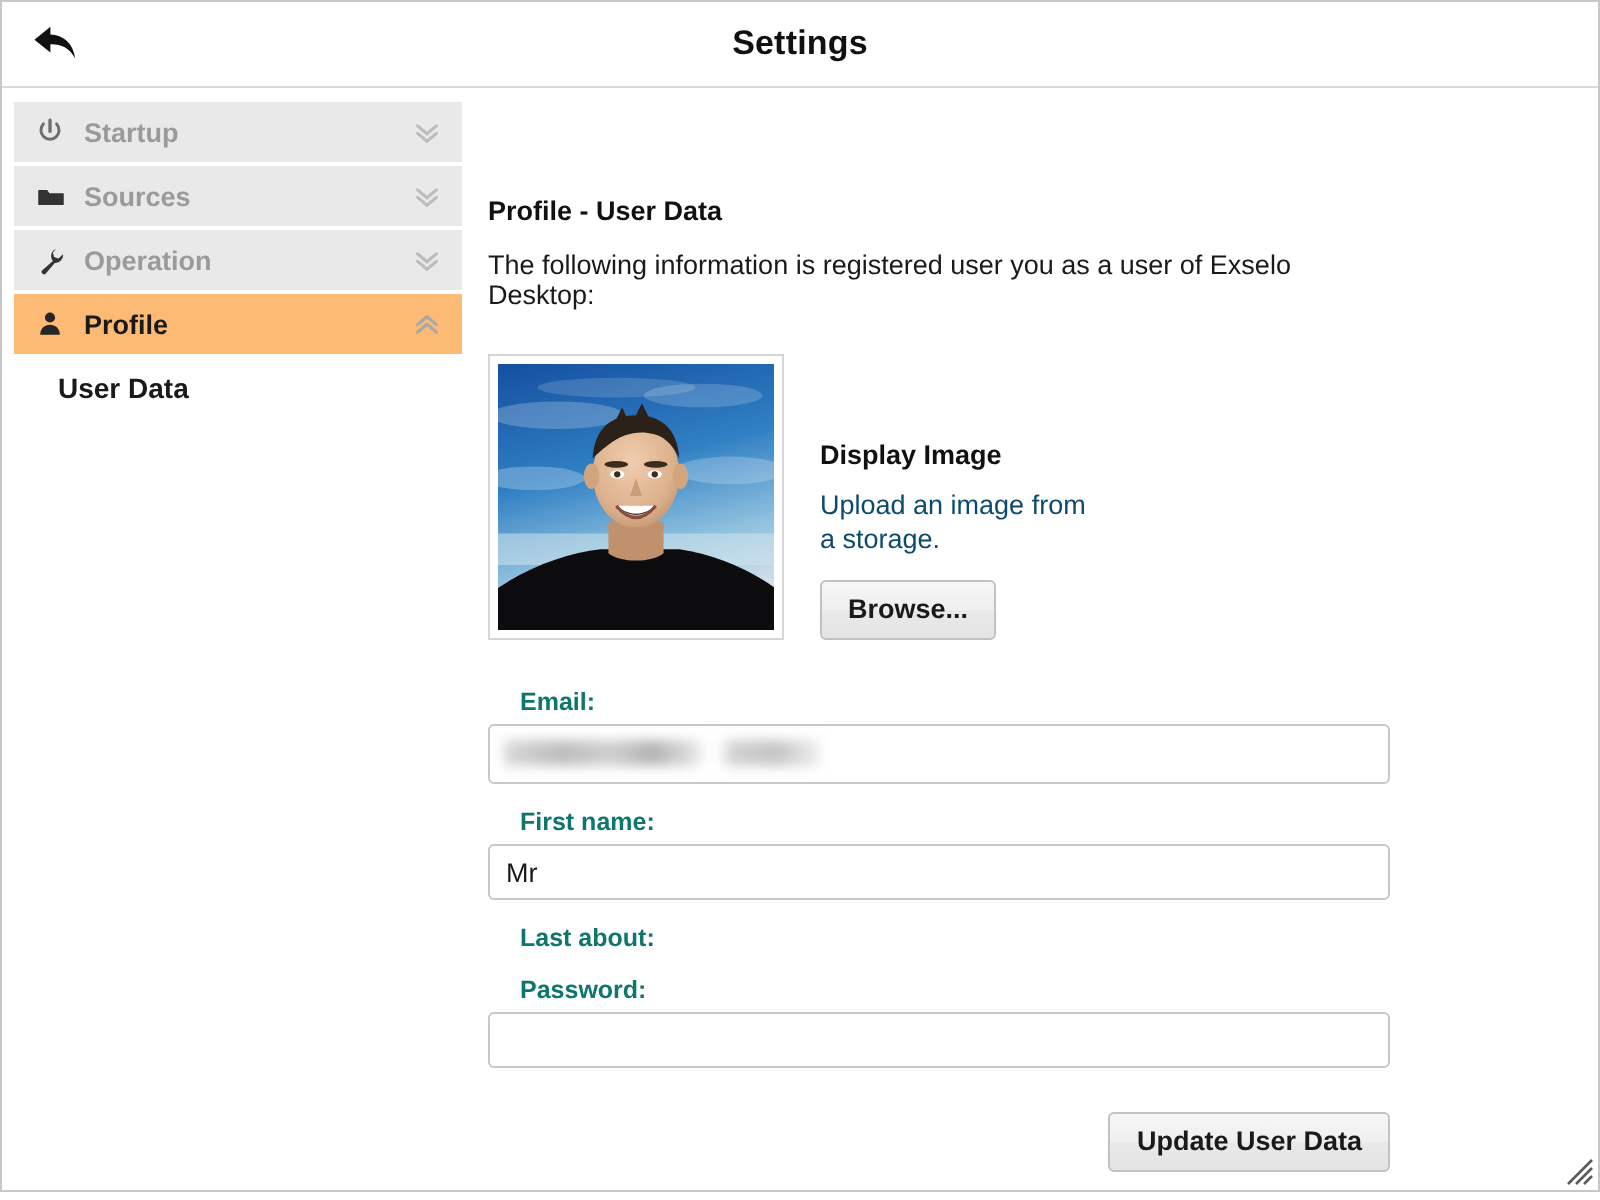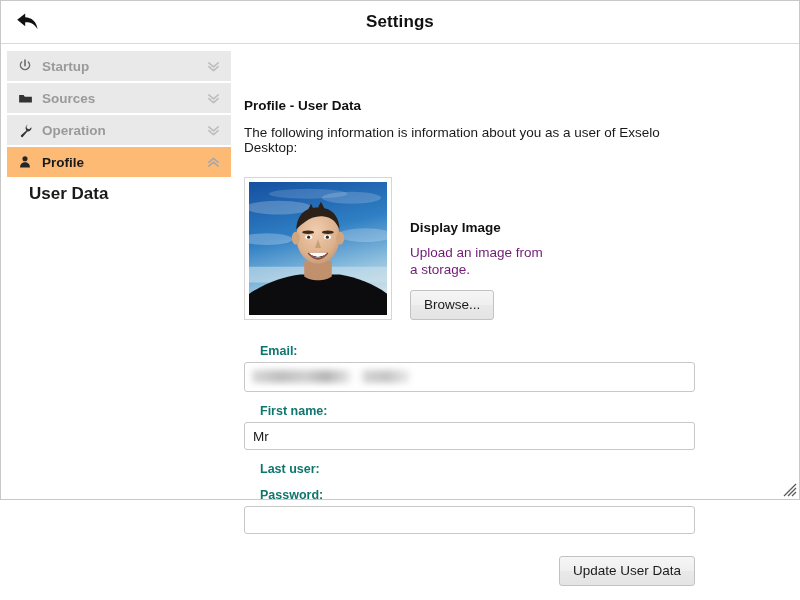--- a/index.html
+++ b/index.html
@@ -13,21 +13,21 @@
     overflow: hidden;
     font-family: "Liberation Sans", sans-serif;
     font-size: 13px;
     color: #1a1a1a;
     -webkit-font-smoothing: antialiased;
   }
 
   .window {
     position: relative;
     width: 800px;
-    height: 500px;
+    height: 596px;
     box-sizing: border-box;
     border: 1px solid #c8c8c8;
     background: #ffffff;
     display: flex;
     flex-direction: column;
   }
 
   
   .titlebar {
     position: relative;
@@ -123,21 +123,21 @@
     margin-bottom: 2px;
     background: #ffffff;
     display: flex;
     align-items: center;
     padding-left: 22px;
     box-sizing: border-box;
     cursor: pointer;
     user-select: none;
   }
   .subnav-label {
-    font-size: 17px;
+    font-size: 14px;
     font-weight: bold;
     color: #1a1a1a;
   }
 
   
   .content {
     flex: 1 1 auto;
     padding: 54px 0 0 0;
     position: relative;
     min-width: 0;
@@ -187,38 +187,39 @@
     padding-top: 7px;
   }
   .display-title {
     font-size: 13.5px;
     font-weight: bold;
     color: #111111;
     margin: 0 0 9px 0;
   }
   .display-desc {
     font-size: 13.5px;
-    color: #701a75;
+    color: #0c4a6e;
     line-height: 17px;
     margin: 0 0 12px 0;
     max-width: 140px;
   }
 
   
   .btn {
     display: inline-block;
     font-family: "Liberation Sans", sans-serif;
     font-size: 13.5px;
     color: #1a1a1a;
     background: linear-gradient(to bottom, #f6f6f6 0%, #efefef 50%, #e9e9e9 51%, #e4e4e4 100%);
     border: 1px solid #c2c2c2;
     border-radius: 3px;
     padding: 6px 13px 7px 13px;
     cursor: pointer;
     line-height: 15px;
+    font-weight: bold;
   }
 
   
   .field { margin-bottom: 12px; }
   .field-label {
     display: block;
     font-size: 12.5px;
     font-weight: bold;
     color: #0f766e;
     margin: 0 0 4px 1px;
@@ -373,21 +374,21 @@
         <span class="subnav-label">User Data</span>
       </div>
 
 
     </div>
 
     <div class="content">
       <div class="content-inner">
 
         <div class="section-title">Profile - User Data</div>
-        <div class="section-desc">The following information is information about you as a user of Exselo Desktop:</div>
+        <div class="section-desc">The following information is registered user you as a user of Exselo Desktop:</div>
 
         <div class="photo-row">
           <div class="photo-frame">
             <div class="photo">
               <svg viewBox="0 0 140 135" preserveAspectRatio="xMidYMid slice">
                 <defs>
                   <linearGradient id="skyGrad" x1="0" y1="0" x2="0.25" y2="1">
                     <stop offset="0%" stop-color="#1550a0"></stop>
                     <stop offset="45%" stop-color="#2f7fc4"></stop>
                     <stop offset="78%" stop-color="#8fc0de"></stop>
@@ -454,21 +455,21 @@
               <div class="redacted"></div>
             </div>
           </div>
 
           <div class="field">
             <label class="field-label">First name:</label>
             <input class="field-input" type="text" value="Mr" style="">
           </div>
 
           <div class="field">
-            <label class="field-label">Last user:</label>
+            <label class="field-label">Last about:</label>
           </div>
 
           <div class="field">
             <label class="field-label">Password:</label>
             <input class="field-input" type="password" value="" style="">
           </div>
 
           <div class="form-actions">
             <button class="btn">Update User Data</button>
           </div>

